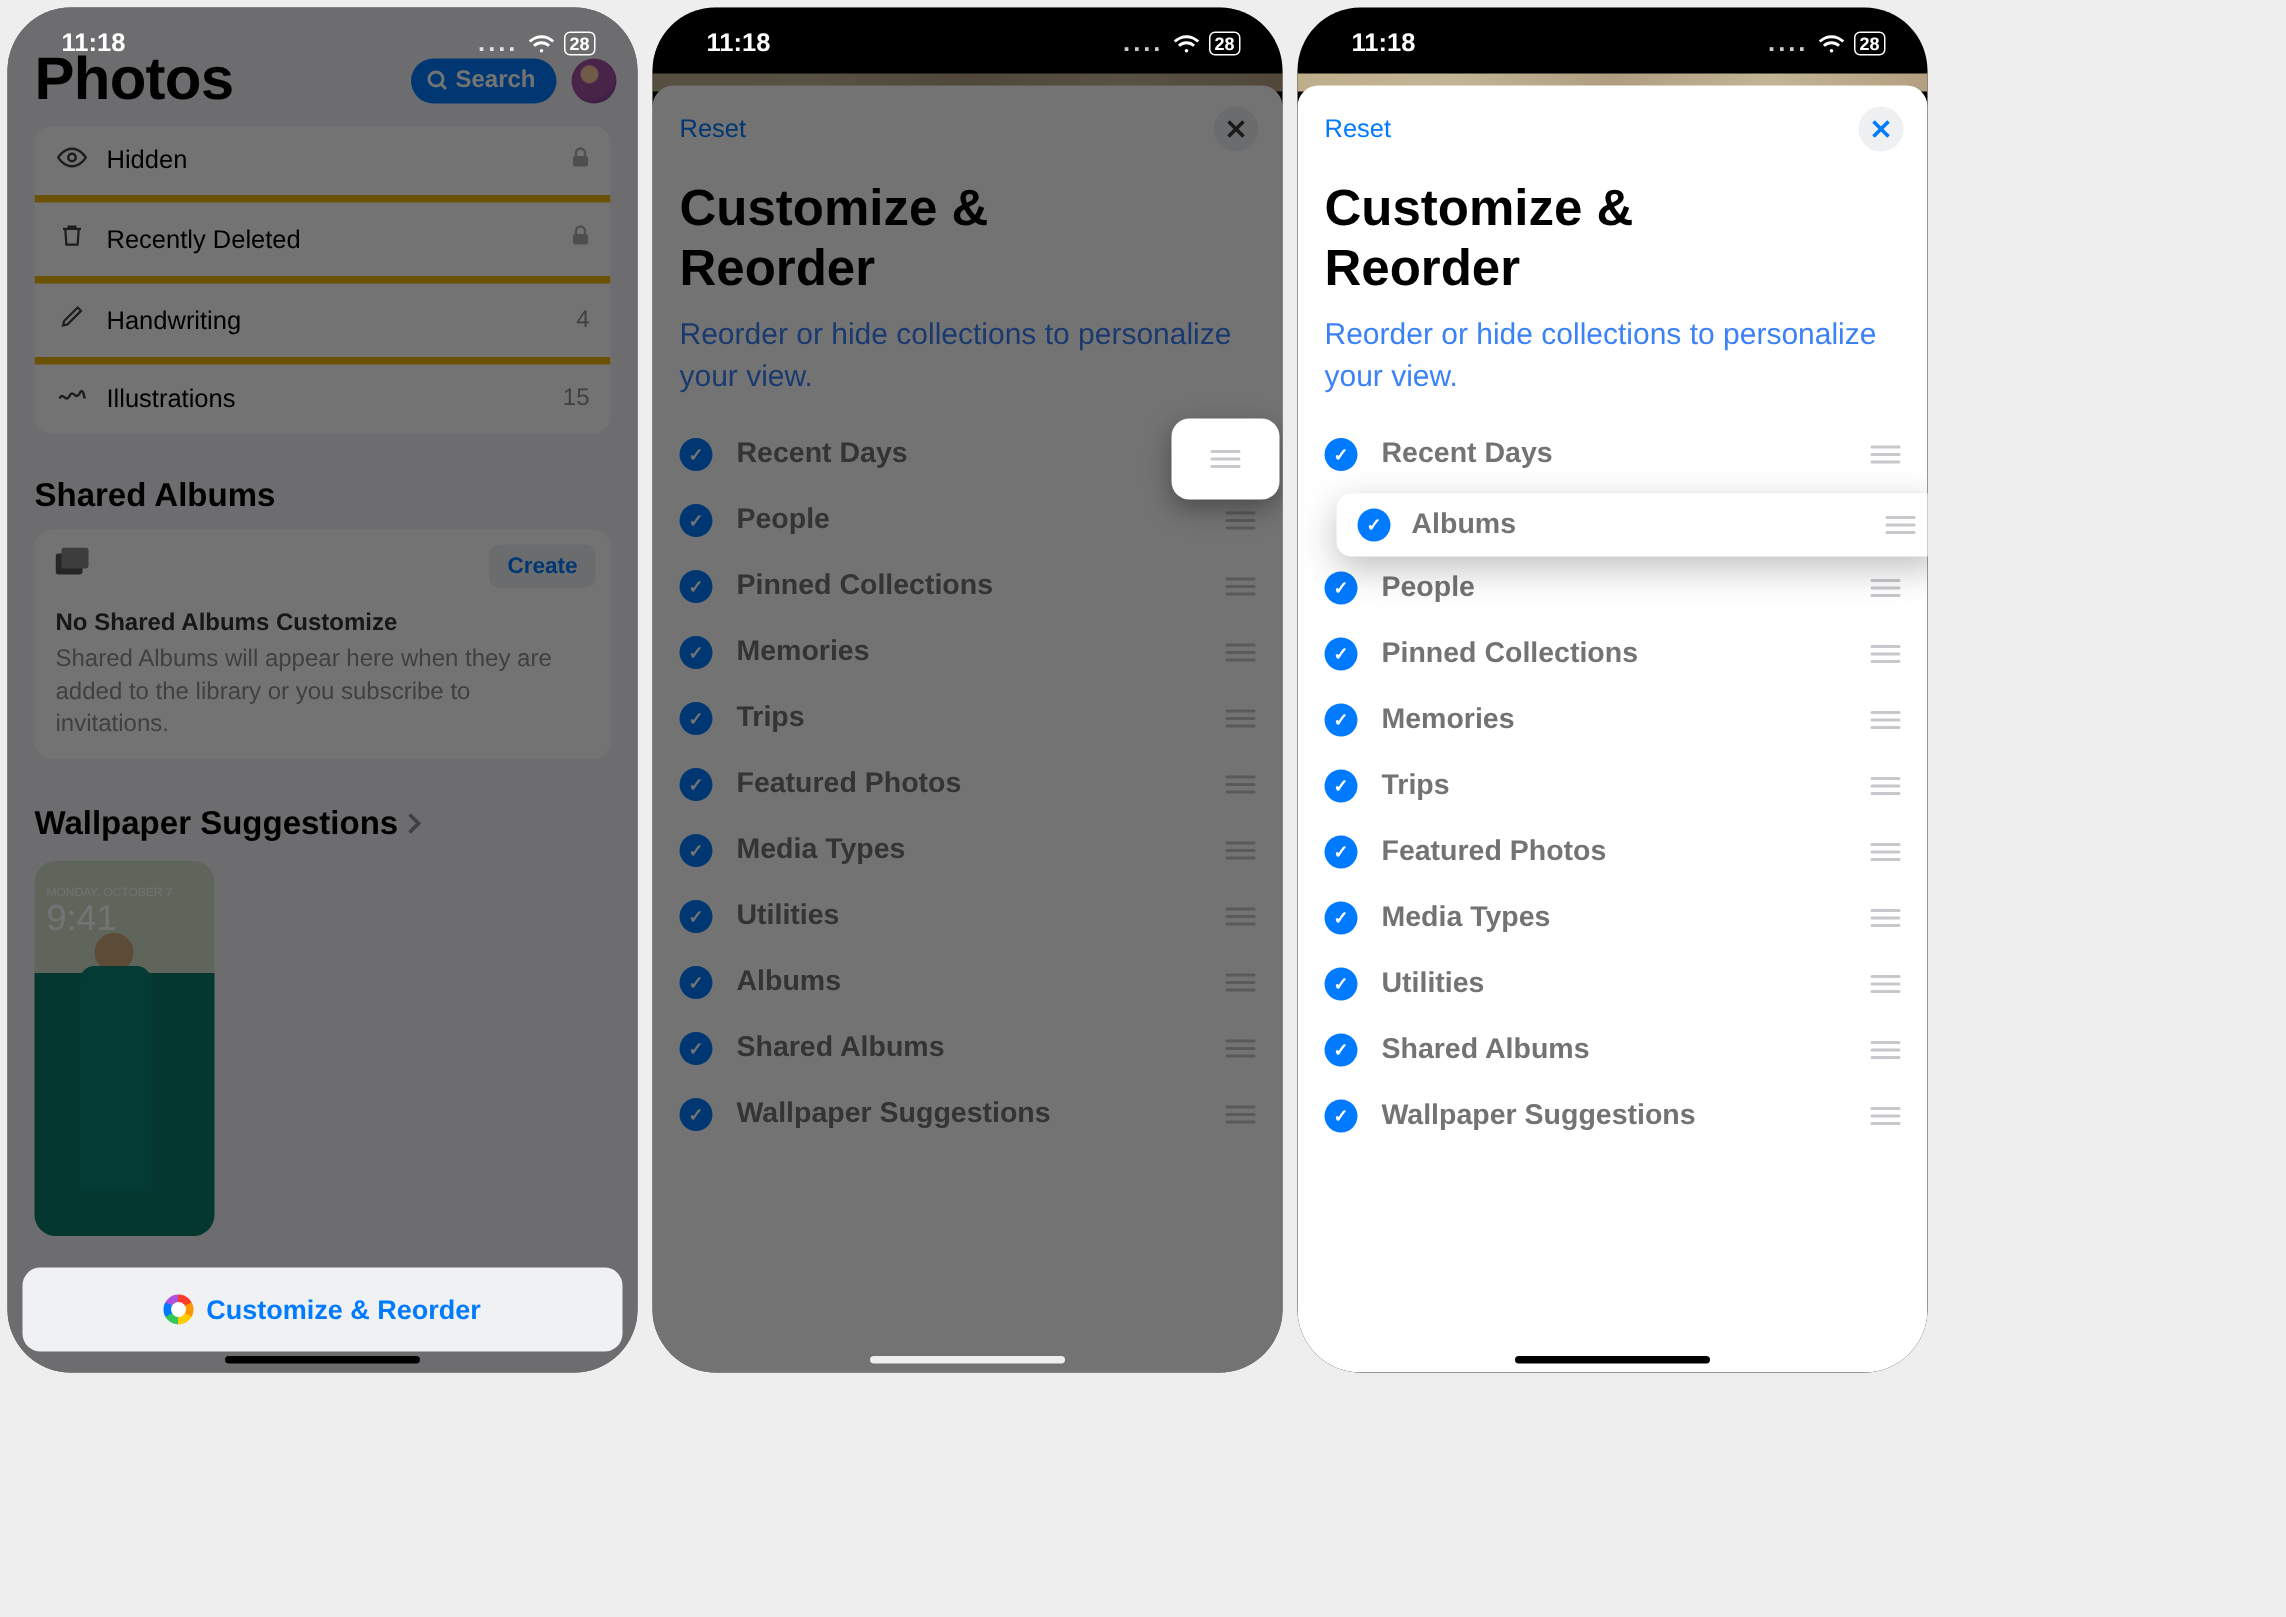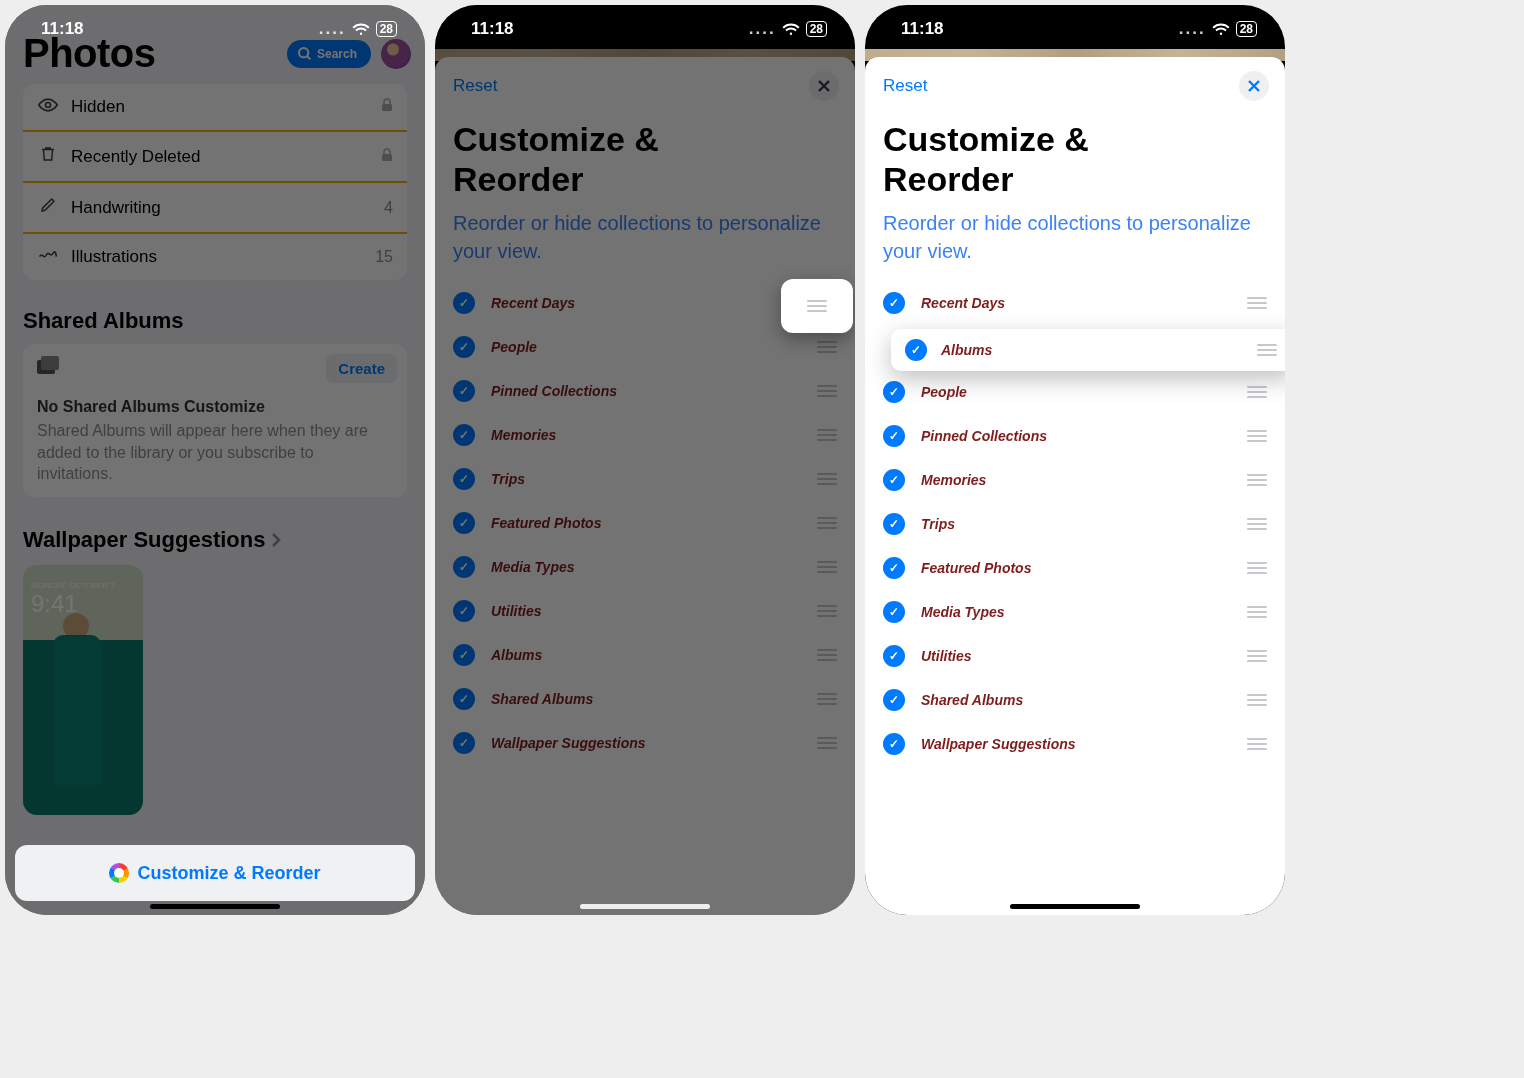--- a/index.html
+++ b/index.html
@@ -74,38 +74,38 @@
     color: #000;
     letter-spacing: -0.5px;
   }
   .s1-right { display: flex; align-items: center; gap: 10px; }
   .search-pill {
     background: #007aff;
     color: #fff;
     border-radius: 18px;
     padding: 6px 14px 6px 10px;
     font-weight: 600;
-    font-size: 12px;
+    font-size: 16px;
     display: flex; align-items: center; gap: 4px;
   }
   .avatar {
     width: 30px; height: 30px; border-radius: 50%;
     background: radial-gradient(circle at 40% 35%, #f6c9a0 0 20%, #a050a0 25% 60%, #6030a0 100%);
   }
   .card-list {
     background: #fff;
     margin: 4px 18px 0 18px;
     border-radius: 12px;
     overflow: hidden;
   }
   .card-row {
     display: flex;
     align-items: center;
     padding: 13px 14px;
-    border-bottom: 2px solid #eab308;
+    border-bottom: 5px solid #eab308;
     font-size: 17px;
   }
   .card-row:last-child{ border-bottom:none;}
   .card-row .icn { width: 22px; text-align: center; margin-right: 12px; color:#444; }
   .card-row .label { flex: 1; color: #000; }
   .card-row .meta { color: #8e8e93; font-size: 16px; }
   .section-h {
     font-size: 22px;
     font-weight: 800;
     color: #000;
@@ -211,21 +211,21 @@
   .sheet-title{ font-size:34px; font-weight:800; color:#000; padding: 18px 2px 0 18px; line-height:1.18;}
   .sheet-sub{ font-size:20px; color:#3b82f6; padding: 10px 18px 16px 18px; line-height:1.4;}
   .opt-list{ padding: 0 0 0 0;}
   .opt-row{
     display:flex; align-items:center;
     padding: 11px 16px 11px 18px;
     position:relative;
   }
   .chk{ width:22px; height:22px; border-radius:50%; background:#007aff; margin-right:16px; flex-shrink:0;
         display:flex;align-items:center;justify-content:center;color:#fff; font-size:12px; font-weight:900;}
-  .opt-label{ flex:1; font-size:14px; font-weight:700; color:#7f1d1d;font-style:italic;}
+  .opt-label{ flex:1; font-size:19px; font-weight:700; color:#737373;}
   .grip{ width:24px; display:flex; flex-direction:column; gap:3px; align-items:center;}
   .grip span{ display:block; width:20px; height:2px; background:#c7c7cc; border-radius:1px;}
 
   
   .sheet-dim{ position:absolute; inset:0; background:rgba(0,0,0,0.55); pointer-events:none;}
   .popout-grip{
      position:absolute; top:274px; right:2px;
      width:72px; height:54px; background:#fff; border-radius:12px;
      box-shadow: 0 6px 18px rgba(0,0,0,.35);
      display:flex;align-items:center;justify-content:center;

